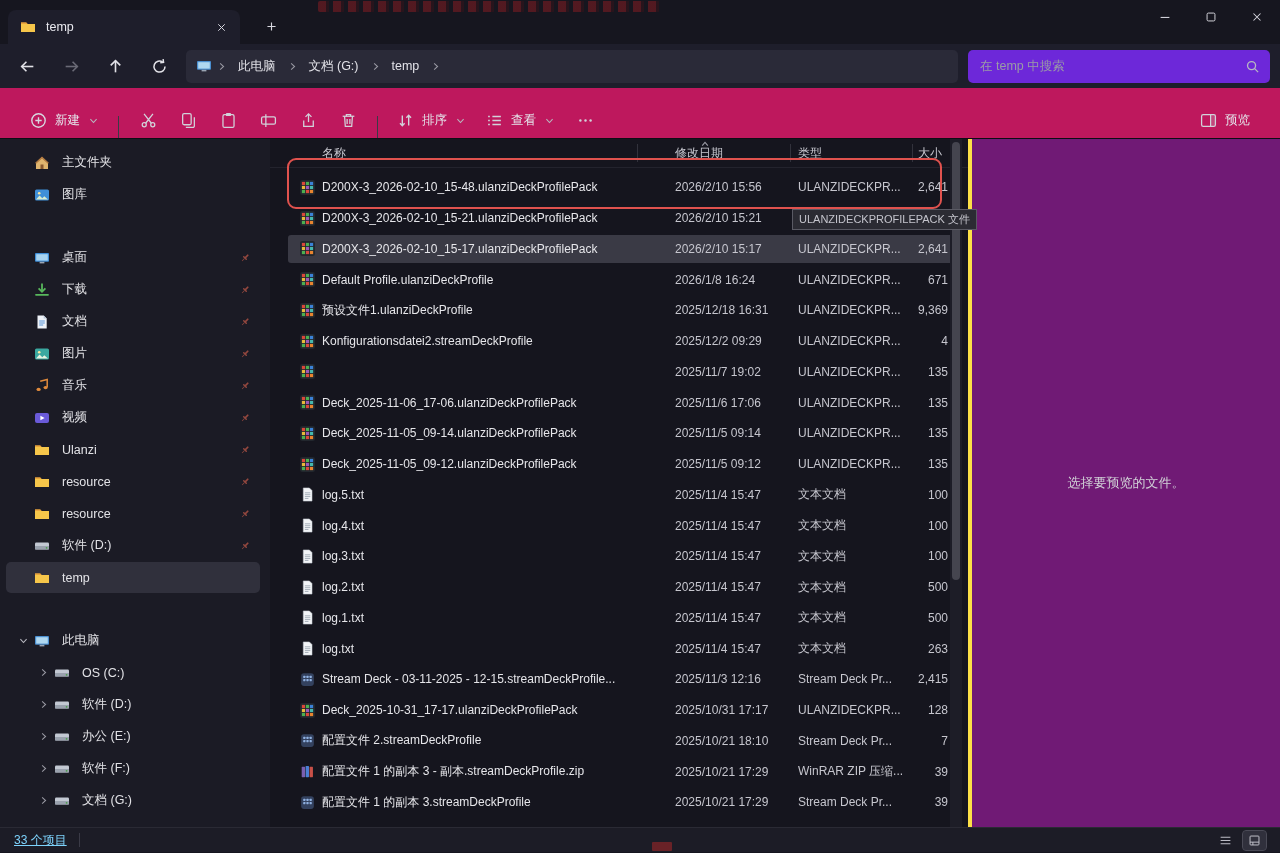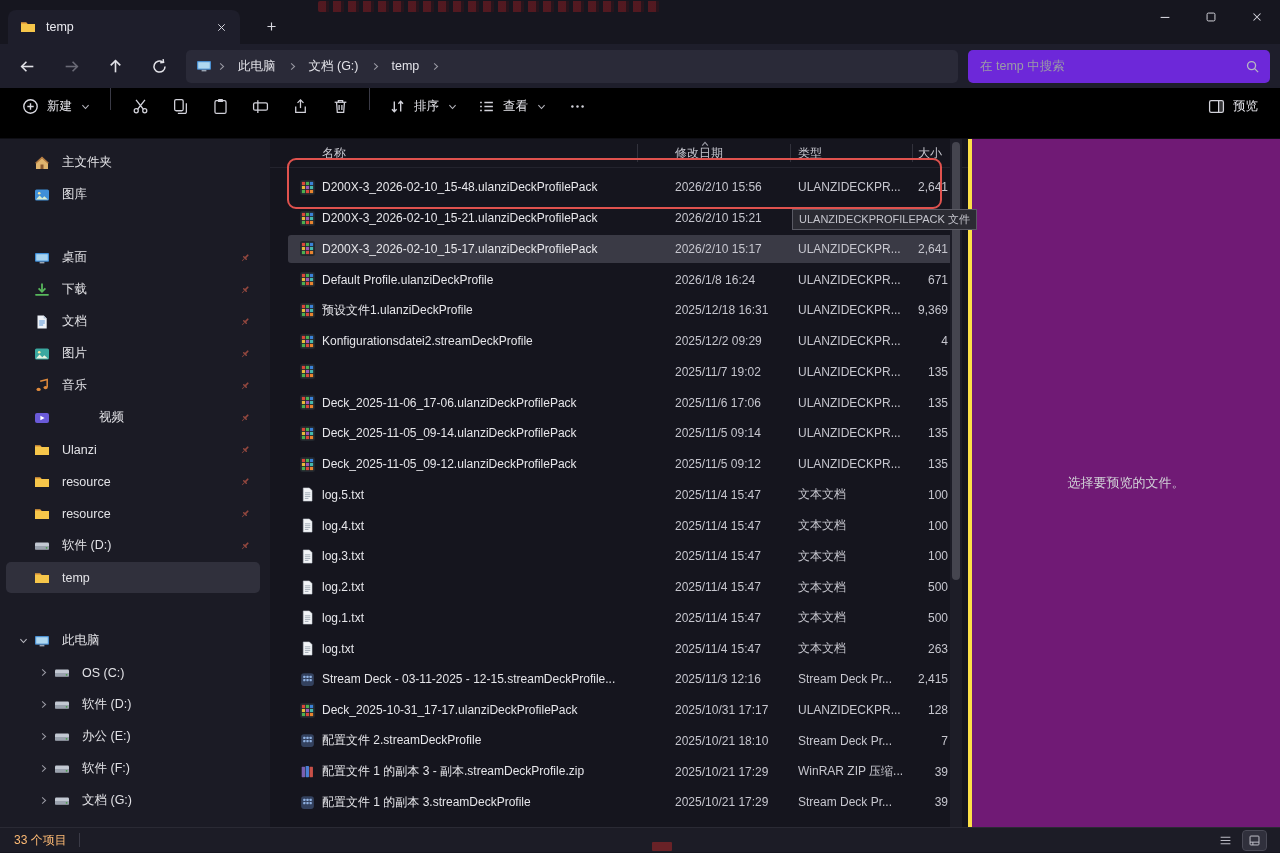--- a/index.html
+++ b/index.html
@@ -31,21 +31,21 @@
   .bc-icon svg{width:16px;height:16px;}
   .crumb{padding:3px 7px;border-radius:4px;white-space:nowrap;color:#e2e2e8;}
   .crumb-chev{display:flex;padding:0 2px;}
   .crumb-chev svg{width:11px;height:11px;}
   .search-pill{width:282px;height:33px;background:#6d28d9;border-radius:5px;display:flex;align-items:center;padding:0 10px;flex:none;}
   .search-input{flex:1;background:transparent;border:0;outline:0;color:#c8c8d0;font-size:12.5px;font-family:inherit;min-width:0;}
   .search-input::placeholder{color:#9a9aa6;opacity:1;}
   .search-icon svg{width:15px;height:15px;}
 
   
-  .toolbar{height:51px;background:#000000;border-bottom:1px solid #0e0e14;display:flex;align-items:flex-start;padding:0 12px;box-sizing:border-box;}
+  .toolbar{height:51px;background:#be185d;border-bottom:1px solid #0e0e14;display:flex;align-items:flex-end;padding:0 20px;box-sizing:border-box;}
   .tb-btn{display:flex;align-items:center;gap:8px;height:36px;padding:0 10px;border-radius:5px;color:#e4e4ea;flex:none;}
   .tb-btn svg{width:17px;height:17px;}
   .tb-caret svg{width:11px;height:11px;}
   .tb-icon-btn{width:40px;height:36px;display:flex;align-items:center;justify-content:center;border-radius:5px;flex:none;}
   .tb-icon-btn svg{width:17px;height:17px;}
   .tb-sep{width:1px;height:22px;background:#3a3a46;margin:0 9px;flex:none;}
   .tb-right{margin-left:auto;}
 
   
   .bodyrow{display:flex;height:688px;}
@@ -79,21 +79,21 @@
   .f-type{left:528px;width:110px;color:#c6c6ce;}
   .f-size{left:590px;width:88px;justify-content:flex-end;color:#c6c6ce;}
 
   .vscroll{position:absolute;top:0;bottom:0;right:6px;width:12px;background:#1d1d27;}
   .vthumb{position:absolute;top:3px;left:2px;width:8px;height:438px;background:#45454f;border-radius:4px;}
 
   .preview{flex:1;background:#701a75;border-left:4px solid #fde047;display:flex;align-items:center;justify-content:center;}
   .preview-text{font-size:13px;color:#d0d0d6;}
 
   
-  .statusbar{height:25px;background:#1c1c26;border-top:1px solid #2a2a34;display:flex;align-items:center;padding:0 14px;font-size:12px;color:#fdba74;box-sizing:border-box;}
+  .statusbar{height:25px;background:#1c1c26;border-top:1px solid #2a2a34;display:flex;align-items:center;padding:0 14px;font-size:12px;color:#7dd3fc;box-sizing:border-box;text-decoration:underline;}
   .sb-sep{width:1px;height:14px;background:#3a3a46;margin-left:12px;}
   .sb-views{margin-left:auto;display:flex;gap:6px;}
   .sb-view{width:23px;height:19px;display:flex;align-items:center;justify-content:center;border-radius:3px;}
   .sb-view svg{width:13px;height:13px;}
   .sb-view.active{background:#30303c;outline:1px solid #4a4a56;}
 
   
   .annotation{position:absolute;left:287px;top:158px;width:655px;height:51px;border:2.5px solid #e0524e;border-radius:9px;pointer-events:none;z-index:5;box-sizing:border-box;}
   .tooltip{position:absolute;left:792px;top:209px;background:#2b2b33;border:1px solid #5a5a64;color:#c4c4cc;font-size:11px;padding:2px 6px;white-space:nowrap;z-index:6;}
   .artifact-bottom{position:absolute;left:652px;top:842px;width:20px;height:9px;background:rgba(170,40,40,.55);z-index:9;border-radius:1px;}
@@ -428,21 +428,21 @@
           <span class="pin">
             <svg xmlns="http://www.w3.org/2000/svg" viewBox="0 0 16 16" fill="#9a4a40">
               <g transform="rotate(45 8 8)">
                 <rect x="6.9" y="1.8" width="2.2" height="6" rx="0.6"></rect>
                 <rect x="4.6" y="7" width="6.8" height="2" rx="1"></rect>
                 <rect x="7.6" y="9" width="0.9" height="4.6"></rect>
               </g>
             </svg>
           </span>
         </div>
-        <div class="side-item" style="padding-left: 28px; gap: 37px;">
+        <div class="side-item" style="padding-left: 28px;">
           <span class="s-icon">
             <svg xmlns="http://www.w3.org/2000/svg" viewBox="0 0 16 16">
               <rect x="1" y="3" width="14" height="10" rx="2" fill="#6a5ad8"></rect>
               <path d="M6.4 5.8l4.2 2.2-4.2 2.2z" fill="#fff"></path>
             </svg>
           </span>
           <span class="s-label">视频</span>
           <span class="pin">
             <svg xmlns="http://www.w3.org/2000/svg" viewBox="0 0 16 16" fill="#9a4a40">
               <g transform="rotate(45 8 8)">

